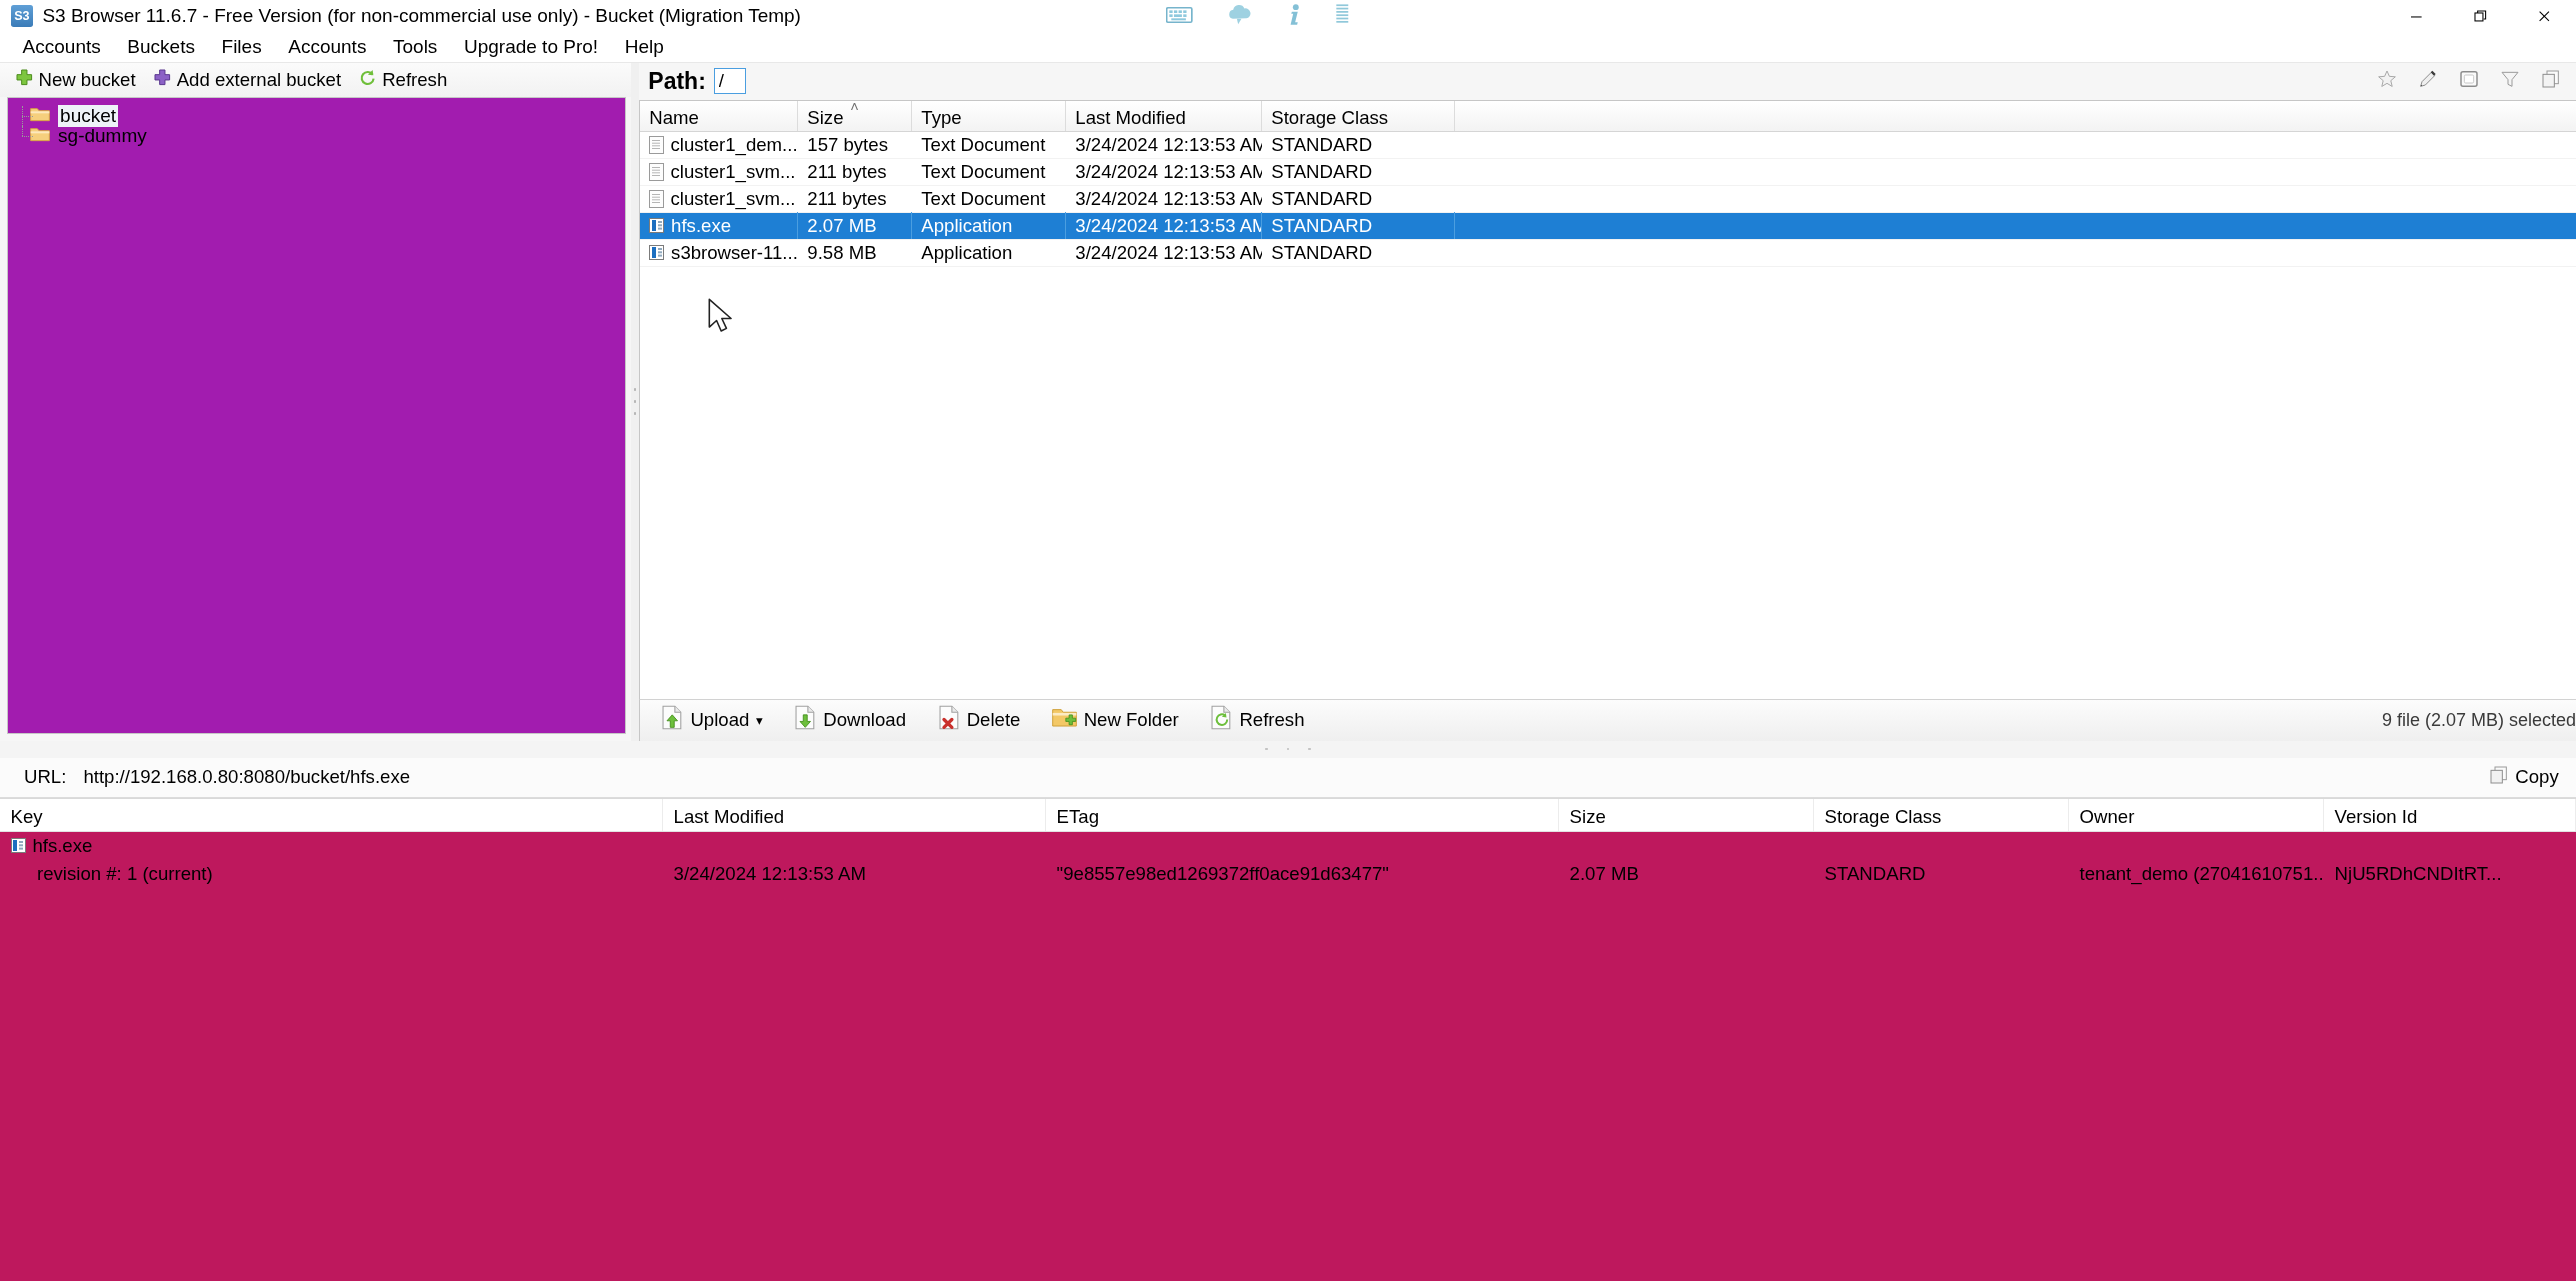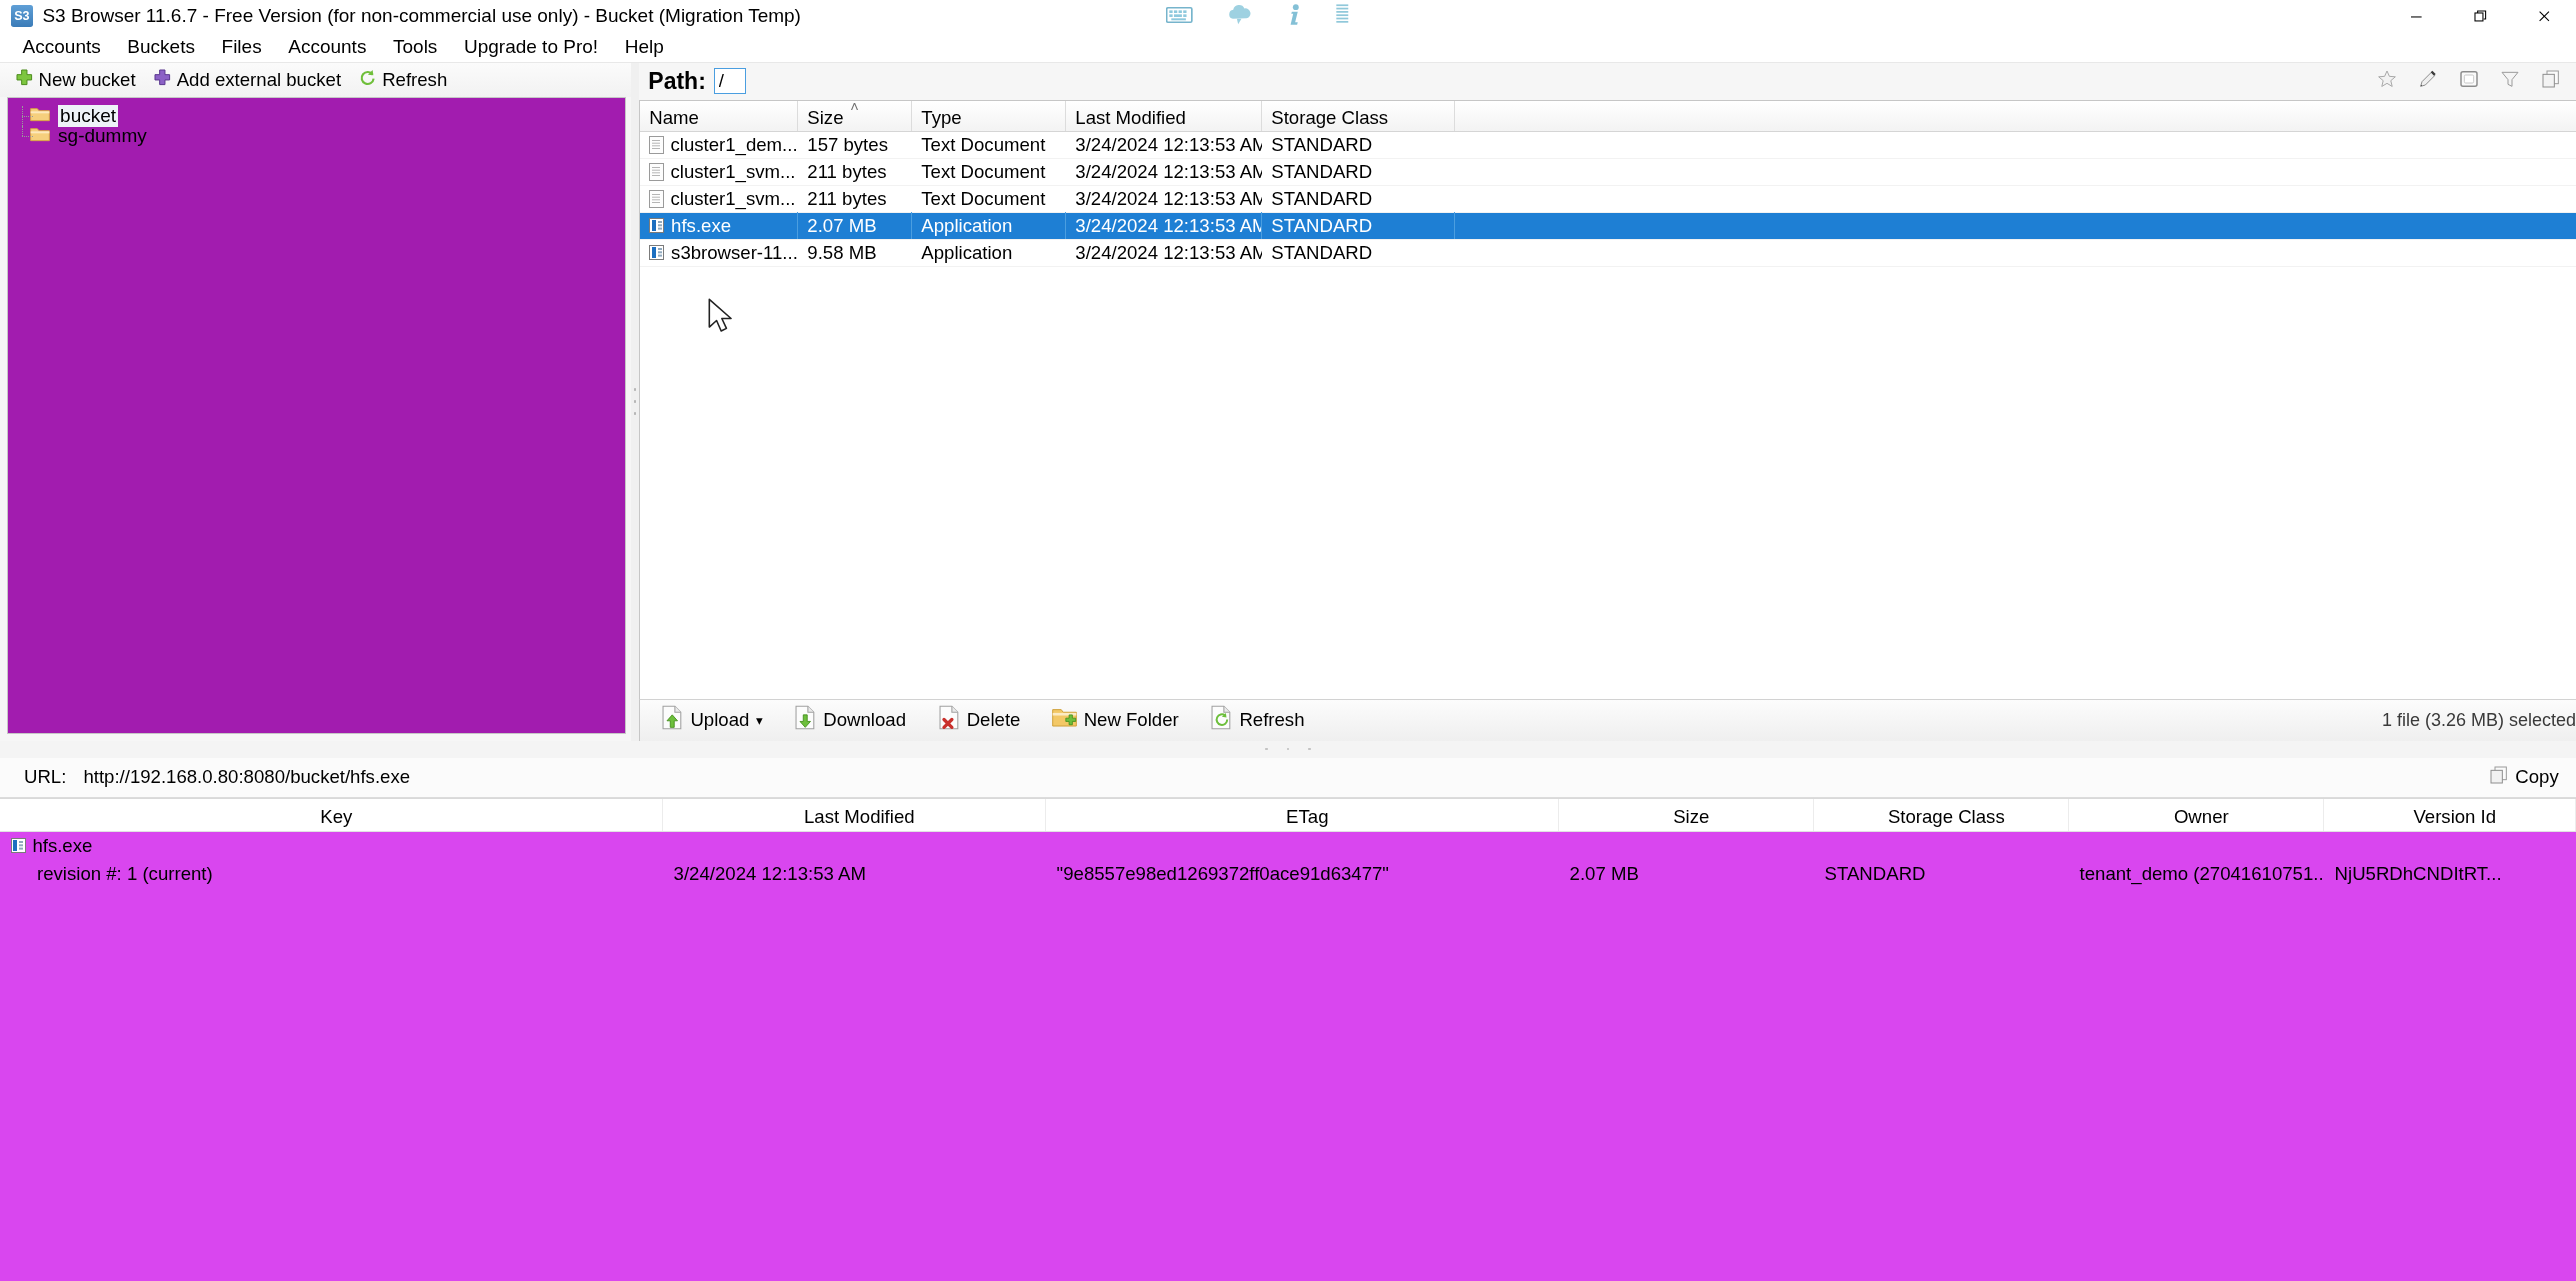--- a/index.html
+++ b/index.html
@@ -358,24 +358,23 @@
     display: flex; align-items: center; gap: 6.6px;
     font-size: 18.6px;
     padding: 3.3px 9.3px;
     white-space: nowrap;
   }
 
   .vtable {
     flex: 1;
     display: flex;
     flex-direction: column;
-    background: #d946ef;
+    background: #be185d;
     border-top: 0.7px solid #d9d9d9;
     overflow: hidden;
-    text-align: center;
   }
   .vt-head {
     display: flex;
     height: 33px;
     background: #ffffff;
     border-bottom: 0.7px solid #e2e2e2;
     flex: none;
   }
   .vt-head .hc {
     padding: 7.3px 0 0 10.6px;
@@ -709,21 +708,21 @@
           <svg width="22.5" height="25" viewBox="0 0 34 38">
             <path d="M3 2 h18 l9 9 v25 h-27 z" fill="#fcfcfc" stroke="#a0a0a0" stroke-width="1.6"></path>
             <path d="M21 2 v9 h9" fill="#eaeaea" stroke="#a0a0a0" stroke-width="1.6"></path>
             <path d="M26 22 a8 8 0 1 1 -3 -6" fill="none" stroke="#6dbf3c" stroke-width="3"></path>
             <path d="M24 12 l1 7 l-7 -1 z" fill="#6dbf3c"></path>
           </svg>
         </span>
         <span>Refresh</span>
       </div>
       <span class="foot-spacer"></span>
-      <span class="selinfo">1 file (3.26 MB) selected</span>
+      <span class="selinfo">9 file (2.07 MB) selected</span>
     </div>
   </div>
 
   <div class="cursor">
     <svg width="29" height="41" viewBox="0 0 44 62" style="position:absolute;left:0;top:0">
       <path d="M2 2 L2 44 L13 34 L20 50 L28 46 L21 31 L35 31 Z" fill="#ffffff" stroke="#222222" stroke-width="2.4" stroke-linejoin="round"></path>
     </svg>
   </div>
 </div>
 

